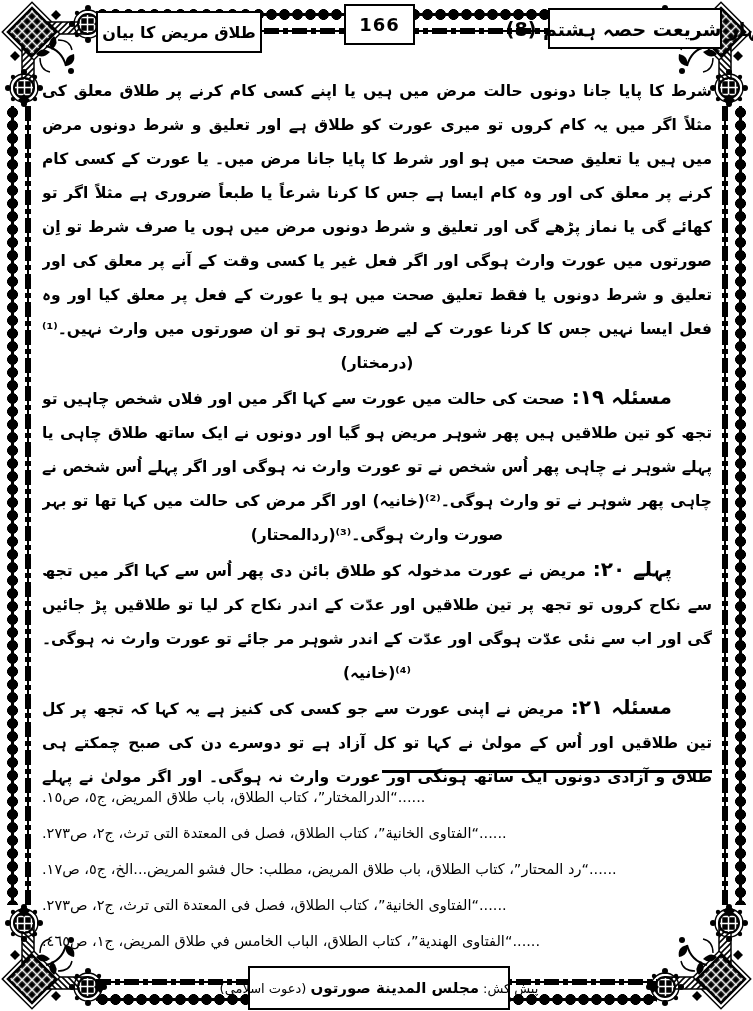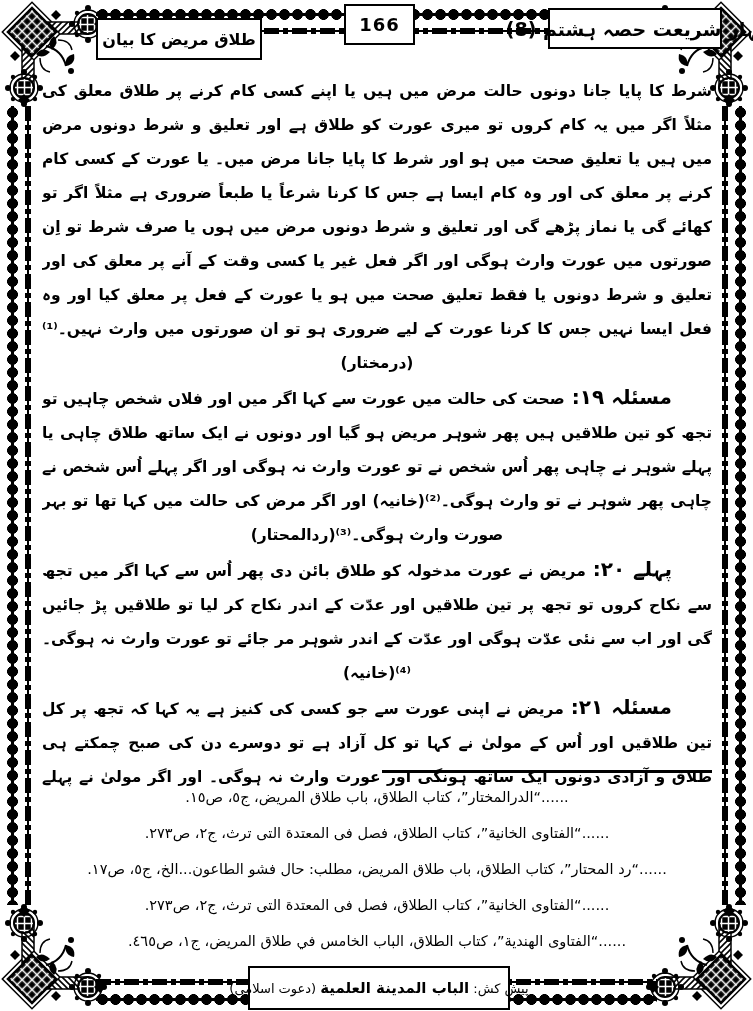--- a/index.html
+++ b/index.html
@@ -61,42 +61,42 @@
   .c-bl{bottom:0;left:0;transform:scaleY(-1);}
   .c-br{bottom:0;right:0;transform:scale(-1,-1);}
   
   .hbox{
     position:absolute;background:#fff;border:2.5px solid #000;
     display:flex;align-items:center;justify-content:center;
     font-weight:bold;white-space:nowrap;
   }
   .box-title{left:548px;top:8px;width:170px;height:37px;font-size:19px;}
   .box-page{left:344px;top:4px;width:67px;height:37px;font-size:18px;letter-spacing:1px;}
-  .box-chapter{left:96px;top:18px;width:162px;height:38px;font-size:16px;}
+  .box-chapter{left:96px;top:11px;width:162px;height:38px;font-size:16px;}
   .box-footer{left:248px;top:966px;width:258px;height:40px;font-size:13px;gap:4px;}
   .box-footer .pub-name{font-size:15px;font-weight:bold;}
   .box-footer .pub-prefix,.box-footer .pub-suffix{font-weight:normal;font-size:13px;}
   
   .bodytext{
     position:absolute;left:42px;top:74px;width:670px;height:715px;
     overflow:hidden;direction:rtl;
     font-size:15.5px;line-height:34px;font-weight:bold;
     text-align:justify;
   }
   .bodytext p{margin:0;padding:0;text-align-last:center;}
   .bodytext p.masala{text-indent:40px;}
   .bodytext p.cont{text-indent:0;}
   .mlabel{font-size:20px;margin-left:7px;}
   
   .fn-sep{position:absolute;top:770px;left:382px;width:330px;height:2.5px;background:#000;}
   .footnotes{
     position:absolute;left:42px;top:779px;width:670px;direction:rtl;
     font-size:14.5px;font-weight:normal;
   }
-  .footnotes p{margin:0;height:36px;line-height:36px;text-align:center;white-space:nowrap;overflow:hidden;}
+  .footnotes p{margin:0;height:36px;line-height:36px;text-align:left;white-space:nowrap;overflow:hidden;}
 </style>
 </head>
 <body>
 
 <svg width="0" height="0" style="position:absolute" aria-hidden="true">
   <defs>
     <pattern id="latt" width="7" height="7" patternUnits="userSpaceOnUse">
       <rect width="7" height="7" fill="#000"></rect>
       <path d="M0 3.5 H7 M3.5 0 V7" stroke="#fff" stroke-width="1.5"></path>
     </pattern>
@@ -193,24 +193,24 @@
     <p class="masala"><b class="mlabel">مسئلہ ۱۹:</b><span>صحت کی حالت میں عورت سے کہا اگر میں اور فلاں شخص چاہیں تو تجھ کو تین طلاقیں ہیں پھر شوہر مریض ہو گیا اور دونوں نے ایک ساتھ طلاق چاہی یا پہلے شوہر نے چاہی پھر اُس شخص نے تو عورت وارث نہ ہوگی اور اگر پہلے اُس شخص نے چاہی پھر شوہر نے تو وارث ہوگی۔⁽²⁾(خانیہ) اور اگر مرض کی حالت میں کہا تھا تو بہر صورت وارث ہوگی۔⁽³⁾(ردالمحتار)</span></p>
     <p class="masala"><b class="mlabel">پہلے ۲۰:</b><span>مریض نے عورت مدخولہ کو طلاق بائن دی پھر اُس سے کہا اگر میں تجھ سے نکاح کروں تو تجھ پر تین طلاقیں اور عدّت کے اندر نکاح کر لیا تو طلاقیں پڑ جائیں گی اور اب سے نئی عدّت ہوگی اور عدّت کے اندر شوہر مر جائے تو عورت وارث نہ ہوگی۔⁽⁴⁾(خانیہ)</span></p>
     <p class="masala"><b class="mlabel">مسئلہ ۲۱:</b><span>مریض نے اپنی عورت سے جو کسی کی کنیز ہے یہ کہا کہ تجھ پر کل تین طلاقیں اور اُس کے مولیٰ نے کہا تو کل آزاد ہے تو دوسرے دن کی صبح چمکتے ہی طلاق و آزادی دونوں ایک ساتھ ہونگی اور عورت وارث نہ ہوگی۔ اور اگر مولیٰ نے پہلے کہا تھا پھر شوہر نے، جب بھی یہی حکم ہے ہاں اگر شوہر نے یوں کہا کہ جب تو آزاد ہو تو تجھ کو تین طلاقیں تو اب وارث ہوگی۔ اور اگر مولیٰ نے کہا تو کل آزاد ہے اور شوہر نے کہا تجھے پرسوں طلاق ہے اگر شوہر کو مولیٰ کا کہنا معلوم تھا تو فار بالطلاق ہے ورنہ نہیں۔⁽⁵⁾(عالمگیری)</span></p>
 
   </div>
 
   <div class="fn-sep"></div>
   <div class="footnotes">
     <p>......“الدرالمختار”، كتاب الطلاق، باب طلاق المريض، ج٥، ص١٥.</p>
     <p>......“الفتاوى الخانية”، كتاب الطلاق، فصل فى المعتدة التى ترث، ج٢، ص٢٧٣.</p>
-    <p>......“رد المحتار”، كتاب الطلاق، باب طلاق المريض، مطلب: حال فشو الطاعون...الخ، ج٥، ص١٧.</p>
+    <p>......“رد المحتار”، كتاب الطلاق، باب طلاق المريض، مطلب: حال فشو المريض...الخ، ج٥، ص١٧.</p>
     <p>......“الفتاوى الخانية”، كتاب الطلاق، فصل فى المعتدة التى ترث، ج٢، ص٢٧٣.</p>
     <p>......“الفتاوى الهندية”، كتاب الطلاق، الباب الخامس في طلاق المريض، ج١، ص٤٦٥.</p>
   </div>
 
   <div class="hbox box-footer">
     <span class="pub-prefix">پیش کش:</span>
-    <span class="pub-name">الباب المدینة العلمیة</span>
+    <span class="pub-name">مجلس المدینة صورتوں</span>
     <span class="pub-suffix">(دعوت اسلامی)</span>
   </div>
 
 </div>
 
 </body></html>

